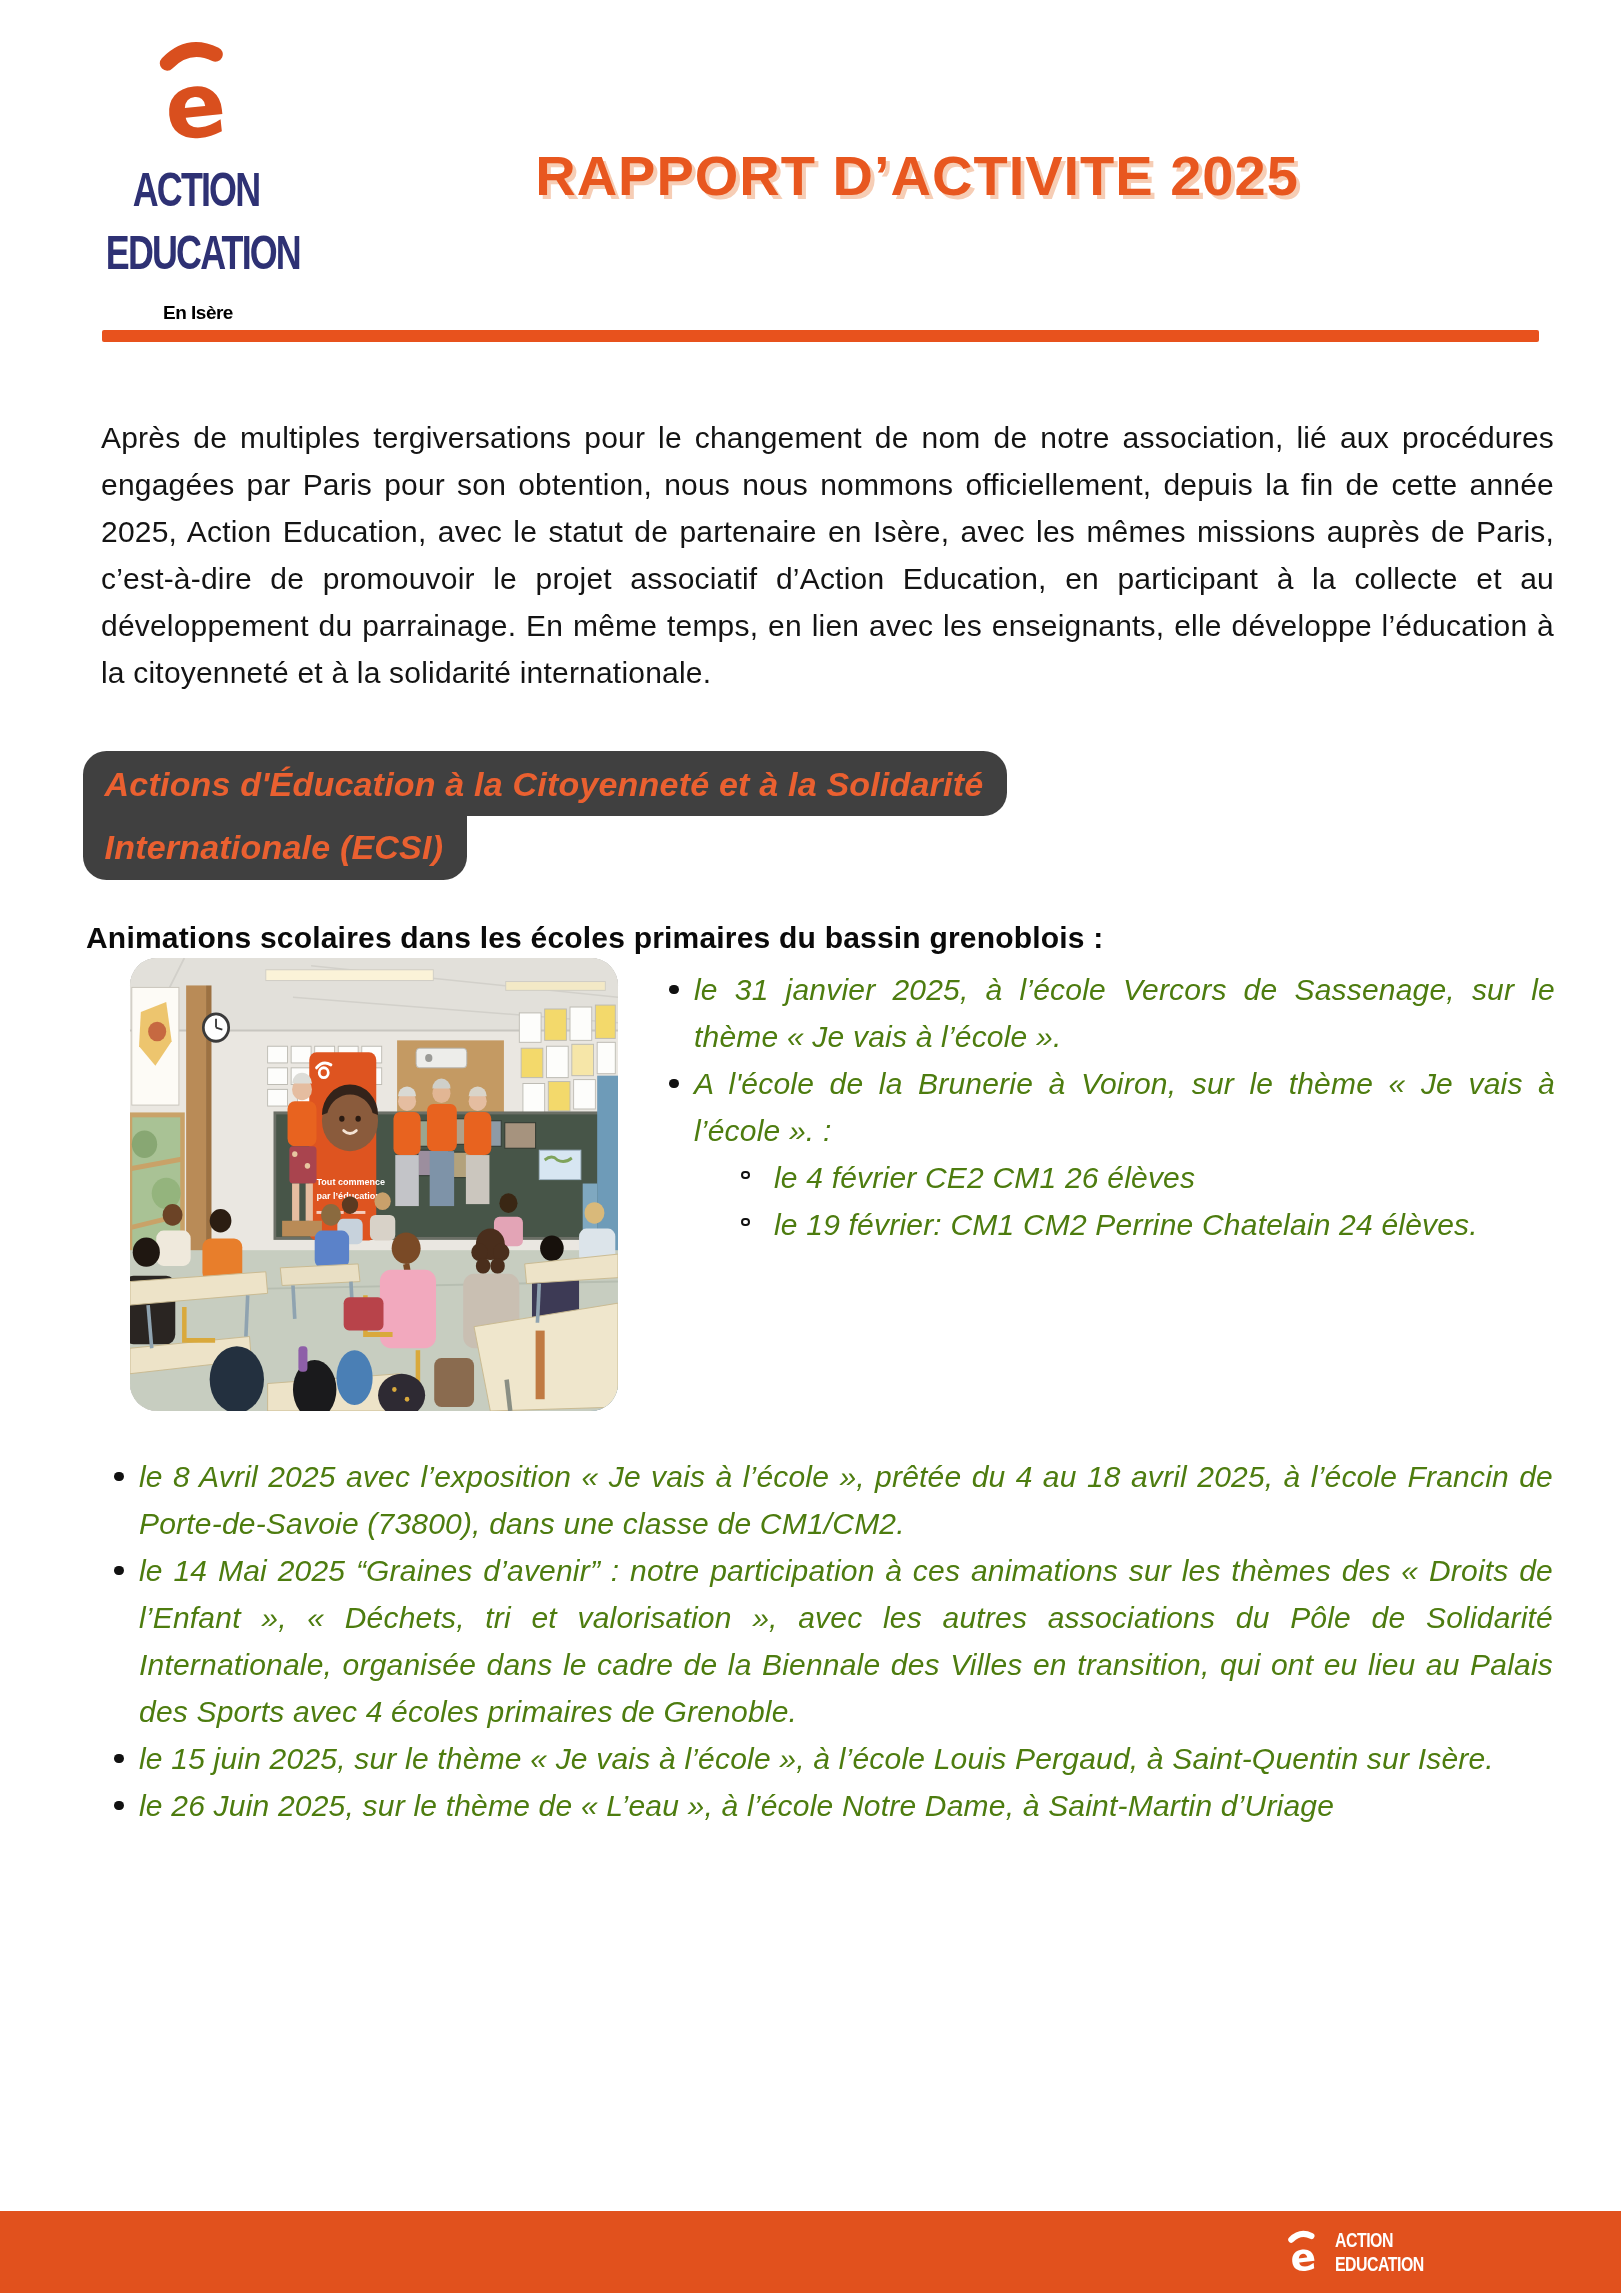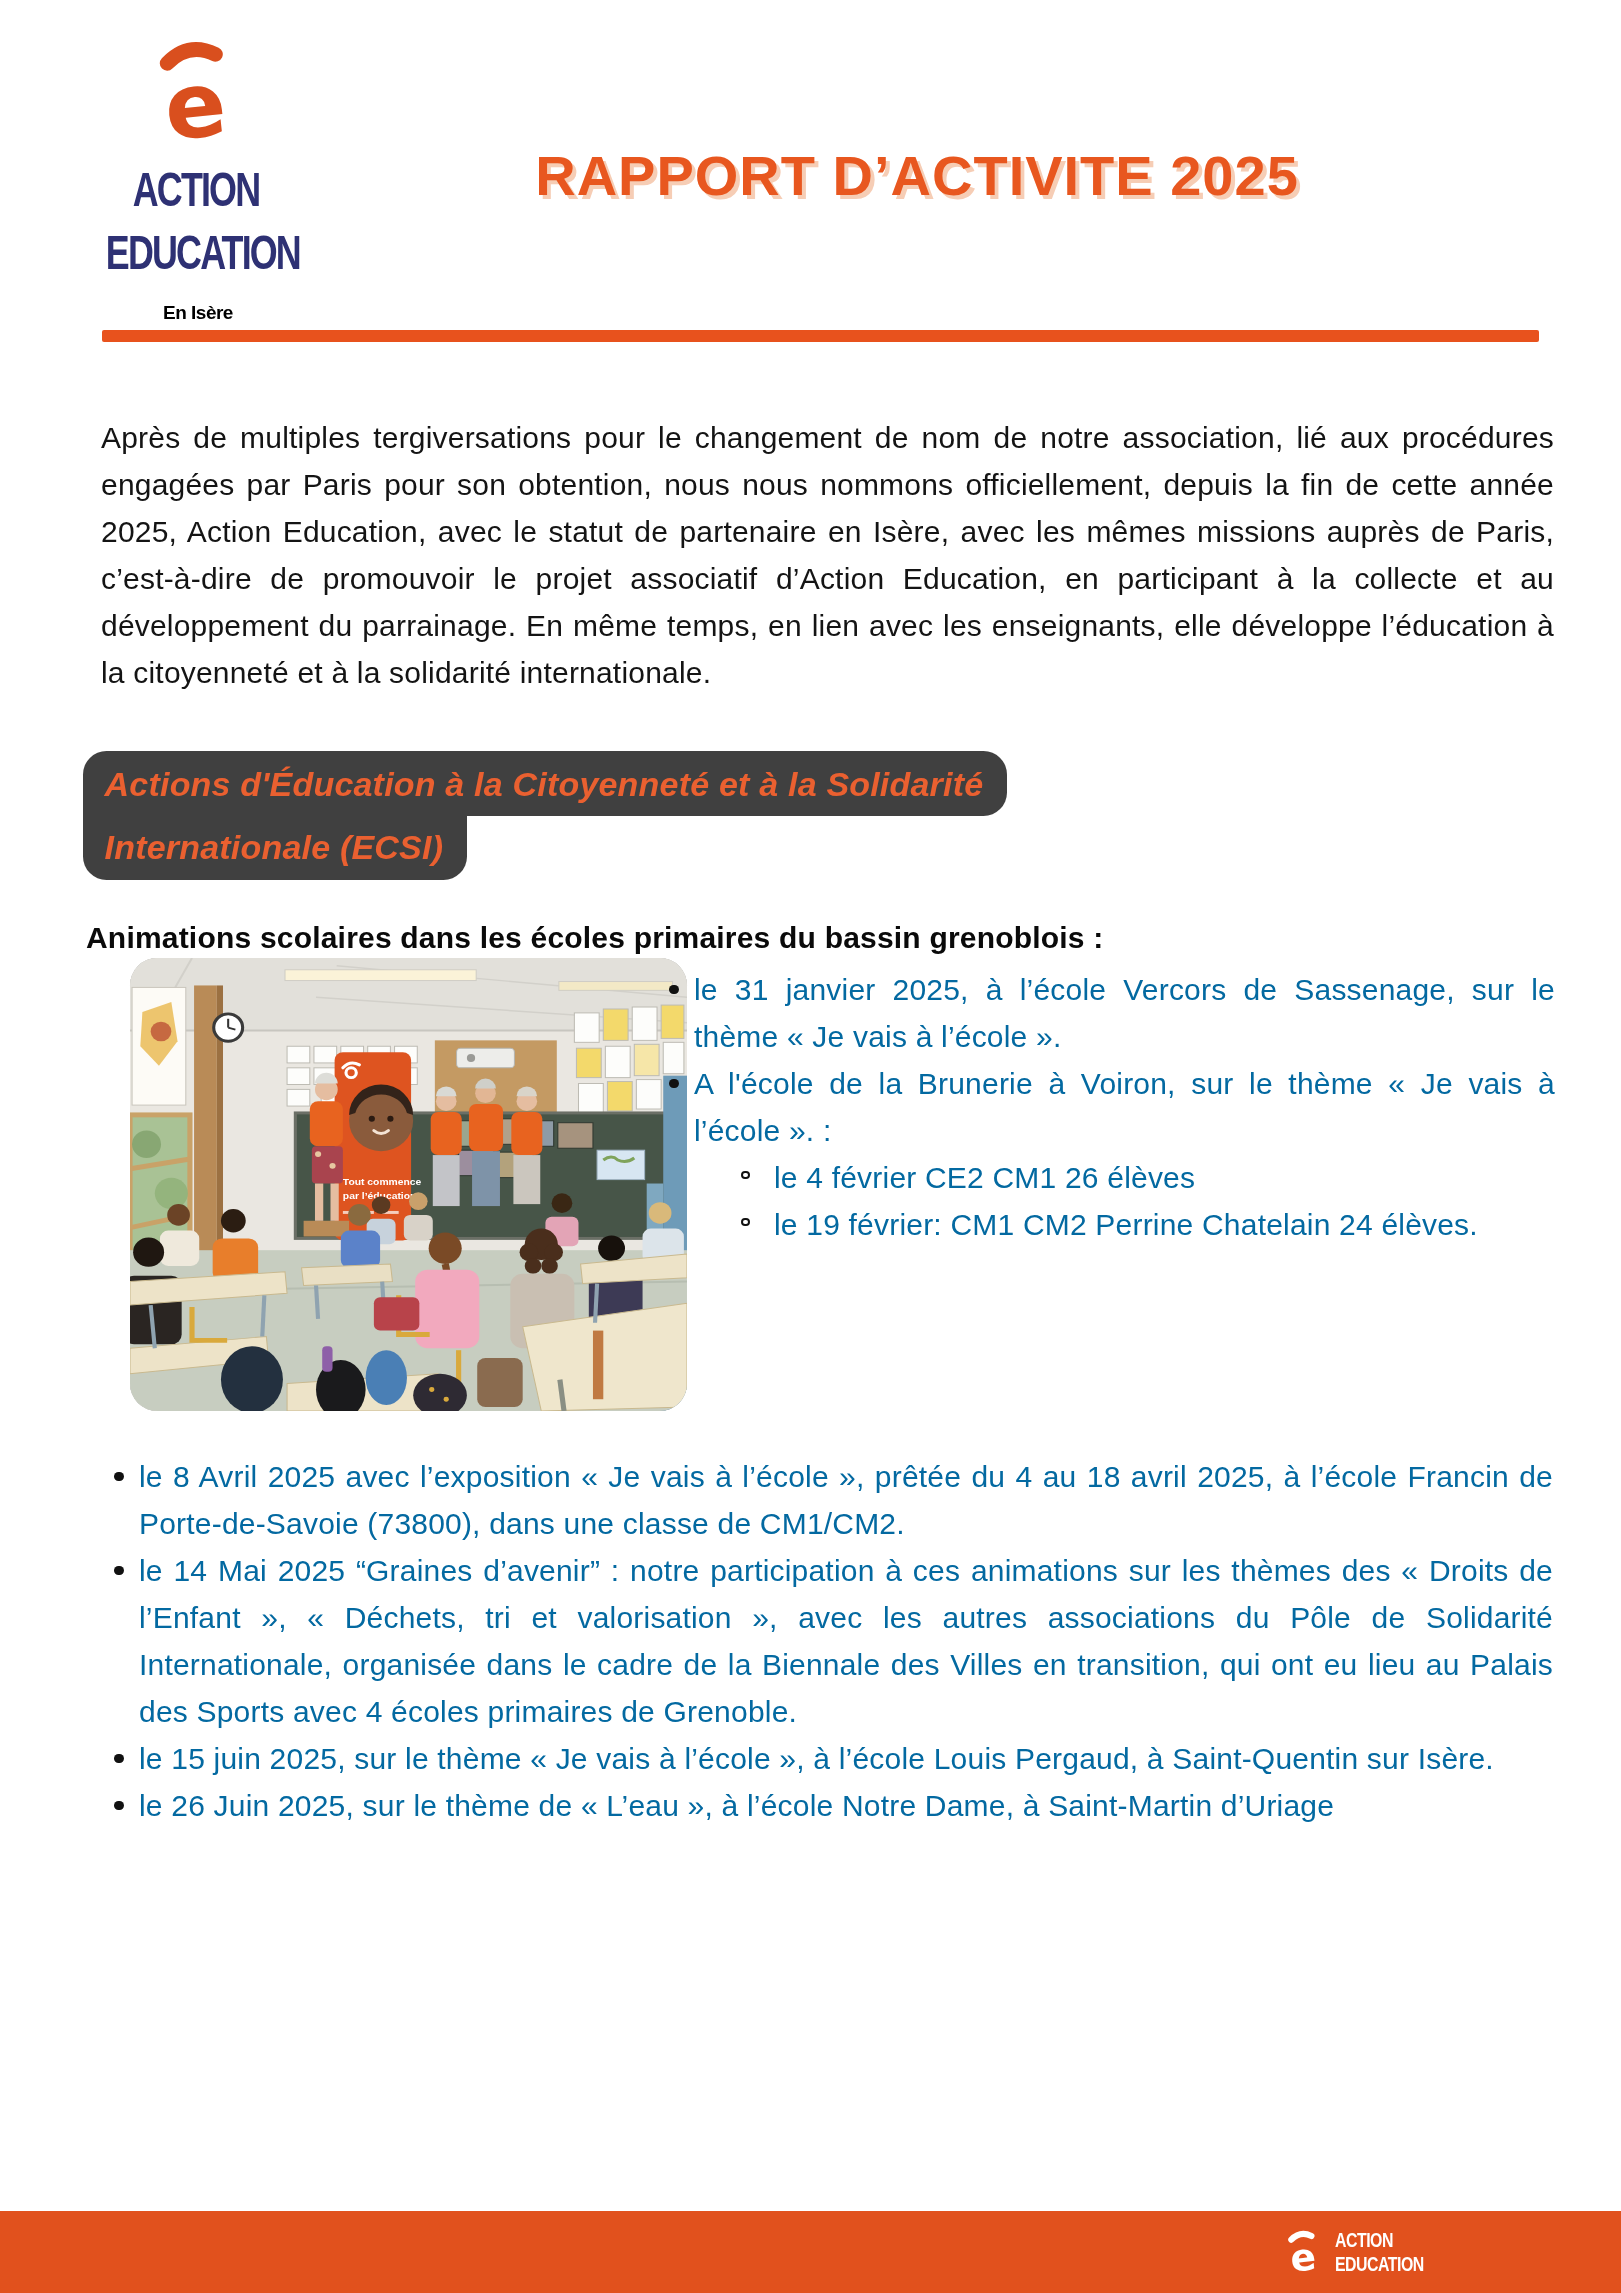--- a/index.html
+++ b/index.html
@@ -54,30 +54,30 @@
     font-style:italic;
   }
   .chip.line1{border-radius:23.5px 23.5px 23.5px 0;}
   .chip.line2{border-radius:0 0 23.5px 23.5px;margin-top:-2px;}
   .subheading{
     position:absolute;left:86px;top:921px;width:1451px;
     font-size:30px;font-weight:bold;color:#0a0a0a;letter-spacing:0.2px;
   }
   
   .photo{
-    position:absolute;left:130px;top:958px;width:557px;height:453px;
+    position:absolute;left:130px;top:958px;width:488px;height:453px;
     border-radius:27.4px;overflow:hidden;background:#737373;
   }
   .photo svg{display:block;width:100%;height:100%;}
   
   ul.blist{list-style:none;margin:0;padding:0;}
   ul.blist > li{
     position:relative;padding-left:35px;
     font-size:30px;line-height:47px;text-align:justify;
-    letter-spacing:0.2px;color:#0369a1;
+    letter-spacing:0.2px;color:#4d7c0f;font-style:italic;
   }
   ul.blist > li::before{
     content:"";position:absolute;left:9.8px;top:18.6px;
     width:9.8px;height:9.8px;border-radius:50%;background:#111;
   }
   ul.sublist{list-style:none;margin:0;padding:0 0 0 39px;}
   ul.sublist > li{
     position:relative;padding-left:41px;
     font-size:30px;line-height:47px;text-align:justify;
   }

